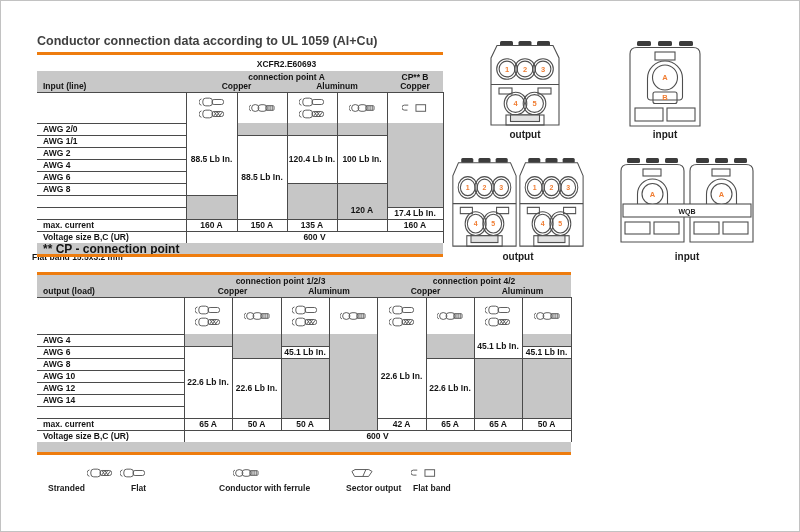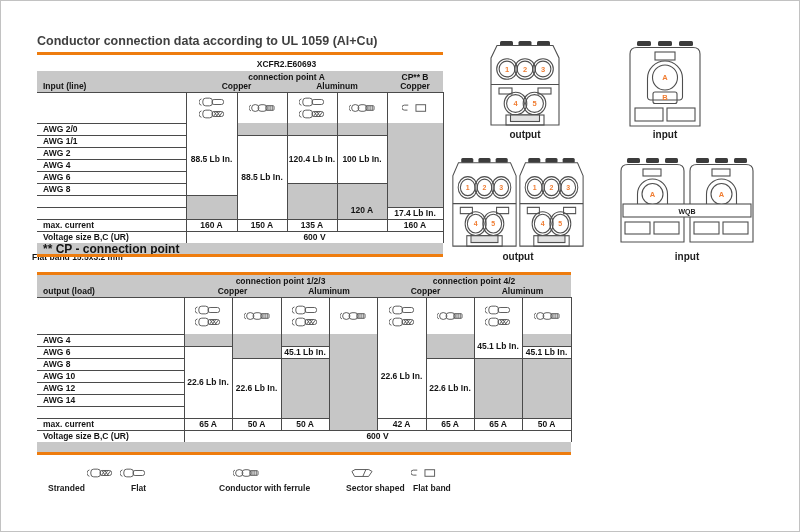--- a/index.html
+++ b/index.html
@@ -382,21 +382,21 @@
           <path d="M19.7 2.6 v4.8 M21.9 2.6 v4.8 M24.1 2.6 v4.8"></path>
         </svg>
       </span></div>
     <div class="abs t lg" style="left: 218px; top: 482px; width: 110px; height: 10px;">Conductor with ferrule</div>
     <div class="abs" style="left: 349px; top: 463px; width: 30px; height: 11px;"><span class="icw">
         <svg width="26" height="10" viewBox="0 0 27 10">
           <path d="M2 3.4 L5.2 1.4 H19.5 l3.4 2 -3.6 5.2 H4.8 Z"></path>
           <path d="M16.5 1.4 L13.3 8.6"></path>
         </svg>
       </span></div>
-    <div class="abs t lg" style="left: 345px; top: 482px; width: 110px; height: 10px;">Sector shaped</div>
+    <div class="abs t lg" style="left: 345px; top: 482px; width: 110px; height: 10px;">Sector output</div>
     <div class="abs" style="left: 410px; top: 463px; width: 30px; height: 11px;"><span class="icw">
         <svg width="26" height="10" viewBox="0 0 27 10">
           <path d="M2.5 2 a2.6 2.6 0 0 0 0 5.2 h3.2 M2.5 2 h4"></path>
           <rect x="14.5" y="1.6" width="10" height="6.8"></rect>
         </svg>
       </span></div>
     <div class="abs t lg" style="left: 412px; top: 482px; width: 110px; height: 10px;">Flat band</div>
     <div class="abs" style="left: 488px; top: 40px; width: 72px; height: 85px;"><svg width="72" height="85" viewBox="0 0 72 85">
         <g class="ln">
           <rect class="screw" x="11" y="0" width="13" height="5" rx="1.5"></rect>

